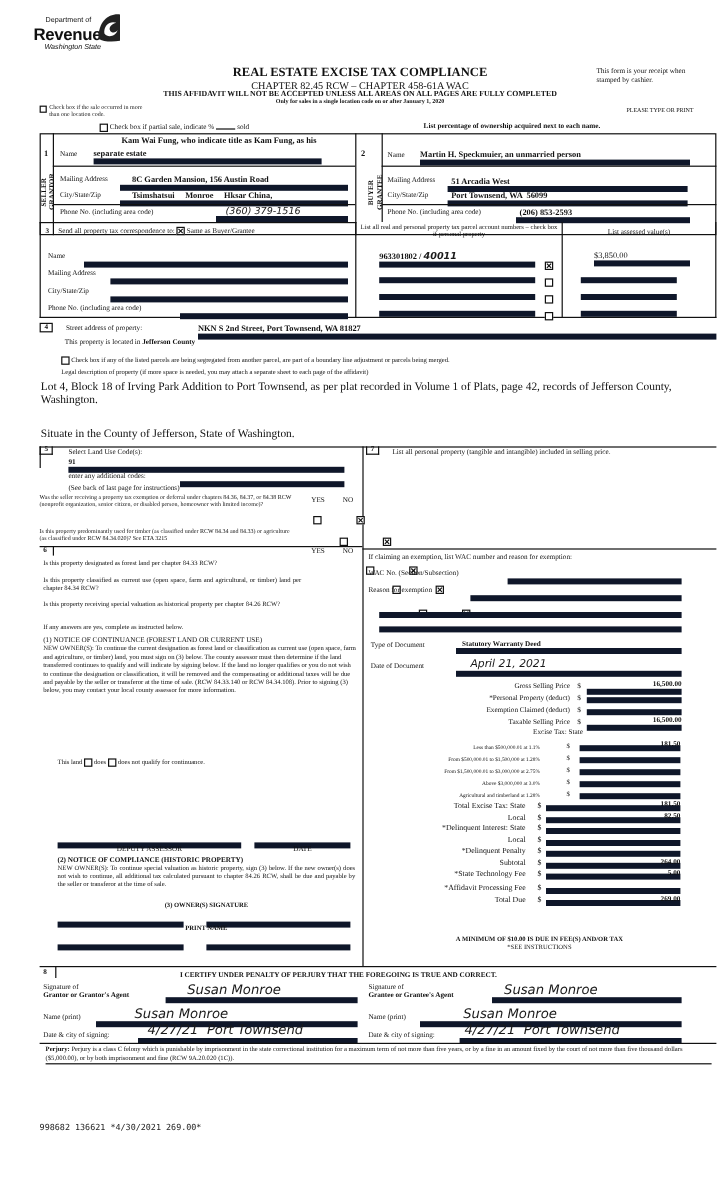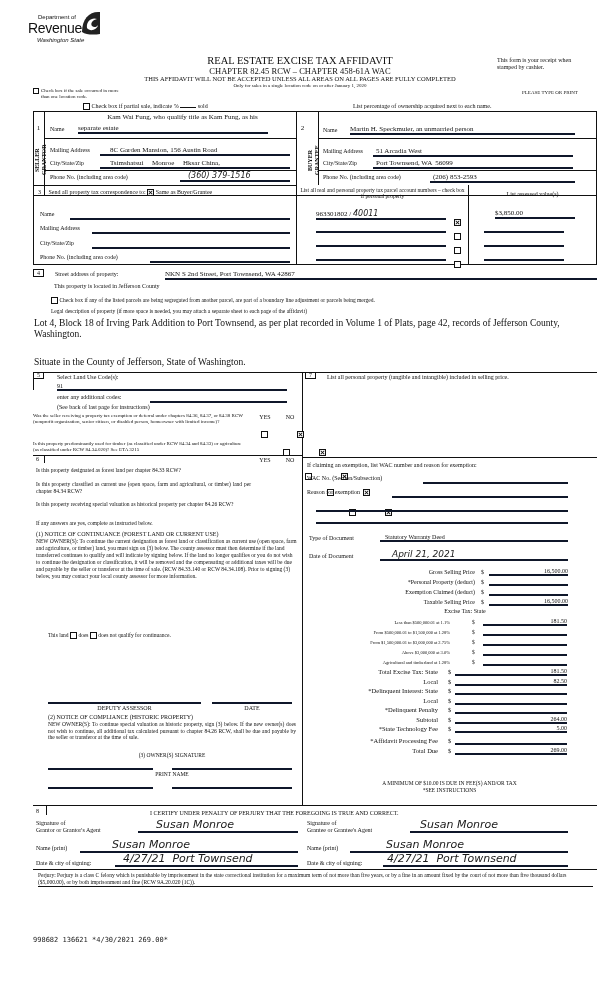--- a/index.html
+++ b/index.html
@@ -1,20 +1,20 @@
 <!DOCTYPE html>
 <html><head>
 <meta charset="utf-8">
 <style>
   * { box-sizing: border-box; margin: 0; padding: 0; }
   html, body { width: 600px; height: 992px; background: #fff; overflow: hidden; }
   body { font-family: "Liberation Serif", serif; color: #111; position: relative; }
   .abs { position: absolute; }
-  .b { font-weight: normal; }
-  .u { border-bottom: 2px solid #0f172a; }
+  .b { font-weight: bold; }
+  .u { border-bottom: 5px solid #0f172a; }
   .t5 { font-size: 5px; }
   .t55 { font-size: 5.5px; }
   .t6 { font-size: 6px; }
   .t65 { font-size: 6.5px; }
   .t7 { font-size: 7px; }
   .t8 { font-size: 8px; }
   .t9 { font-size: 9px; }
   .chk { display:inline-block; width:7px; height:7px; border:1px solid #111; vertical-align:middle; position:relative; background:#fff; }
   .chk.x::before, .chk.x::after { content:""; position:absolute; left:0; top:2px; width:5px; height:1px; background:#111; }
   .chk.x::before { transform: rotate(45deg); }
@@ -38,21 +38,21 @@
   <div class="abs t6" style="left:10px; top:4px; font-family:'Liberation Sans',sans-serif;">Department of</div>
   <div class="abs b" style="left:0; top:10px; font-size:14px; font-family:'Liberation Sans',sans-serif; letter-spacing:-0.3px;">Revenue</div>
   <div class="abs t6" style="left:9px; top:27px; font-style:italic; font-family:'Liberation Sans',sans-serif;">Washington State</div>
   <svg class="abs" style="left:52px; top:0;" width="22" height="26" viewBox="0 0 22 26">
     <path d="M2 22 C2 8, 10 1, 20 2 L20 24 C14 25, 6 25, 2 22 Z" fill="#222"></path>
     <path d="M7 18 C6 11, 12 7, 17 9 C13 10, 10 13, 12 16 C14 18, 17 17, 18 15 C17 20, 10 22, 7 18 Z" fill="#fff"></path>
   </svg>
 </div>
 
 
-<div class="abs b center" style="left:150px; width:300px; top:55px; font-size:10.5px;">REAL ESTATE EXCISE TAX AFFIDAVIT</div>
+<div class="abs b center" style="left:150px; width:300px; top:55px; font-size:10.5px;">REAL ESTATE EXCISE TAX COMPLIANCE</div>
 <div class="abs center" style="left:150px; width:300px; top:66px; font-size:8.5px;">CHAPTER 82.45 RCW – CHAPTER 458-61A WAC</div>
 <div class="abs b center t65" style="left:80px; width:440px; top:75px;">THIS AFFIDAVIT WILL NOT BE ACCEPTED UNLESS ALL AREAS ON ALL PAGES ARE FULLY COMPLETED</div>
 <div class="abs b center t5" style="left:150px; width:300px; top:83px;">Only for sales in a single location code on or after January 1, 2020</div>
 <div class="abs t6" style="left:497px; width:90px; top:57px; line-height:7px;">This form is your receipt when stamped by cashier.</div>
 <div class="abs t5" style="left:522px; top:90px;">PLEASE TYPE OR PRINT</div>
 
 <div class="abs t5" style="left:33px; top:88px; width:90px; line-height:5.5px;">
   <span class="chk" style="width:6px;height:6px; position:absolute; left:0; top:0;"></span>
   <span style="display:block; padding-left:8px;">Check box if the sale occurred in more than one location code.</span>
 </div>
@@ -65,21 +65,21 @@
 <div class="abs t6 b" style="left:353px; top:103px;">List percentage of ownership acquired next to each name.</div>
 
 
 <div class="abs box" style="left:33px; top:111px; width:564px; height:85px;"></div>
 <div class="vline" style="left:296px; top:111px; height:85px;"></div>
 
 
 <div class="abs t7 b center" style="left:33px; top:124px; width:11px;">1</div>
 <div class="vline" style="left:44px; top:111px; height:85px;"></div>
 <div class="abs vert" style="left:34px; top:141px; width:10px; height:38px;">SELLER GRANTOR</div>
-<div class="abs b t7 center" style="left:70px; top:113px; width:225px;">Kam Wai Fung, who qualify title as Kam Fung, as his</div>
+<div class="abs b t7 center" style="left:70px; top:113px; width:225px;">Kam Wai Fung, who indicate title as Kam Fung, as his</div>
 <div class="abs t6" style="left:50px; top:126px;">Name</div>
 <div class="abs b t7 u" style="left:78px; top:124px; width:190px;"><span>separate estate</span></div>
 <div class="hline" style="left:44px; top:138px; width:252px;"></div>
 <div class="abs t6" style="left:50px; top:147px;">Mailing Address</div>
 <div class="abs b t7 u" style="left:100px; top:146px; width:190px; padding-left:10px;"><span>8C Garden Mansion, 156 Austin Road</span></div>
 <div class="abs t6" style="left:50px; top:160px;">City/State/Zip</div>
 <div class="abs b t7 u" style="left:100px; top:159px; width:190px; padding-left:10px; white-space:pre;"><span>Tsimshatsui     Monroe     Hksar China,</span></div>
 <div class="hline" style="left:44px; top:170px; width:252px;"></div>
 <div class="abs t6" style="left:50px; top:174px;">Phone No. (including area code)</div>
 <div class="abs hand t8 u" style="left:180px; top:171px; width:110px; padding-left:8px;"><span>(360) 379-1516</span></div>
@@ -140,21 +140,21 @@
 </div>
 <div class="abs" style="left:316px; top:251px; width:275px;">
   <span class="abs u" style="left:0; top:8px; width:130px; height:1px;"></span>
   <span class="chk abs" style="left:138px; top:3px;"></span>
   <span class="abs u" style="left:168px; top:8px; width:80px; height:1px;"></span>
 </div>
 
 
 <div class="abs numbox b" style="left:33px; top:269px;">4</div>
 <div class="abs t6" style="left:55px; top:271px;">Street address of property:</div>
-<div class="abs b t7 u" style="left:165px; top:270px; width:432px;"><span>NKN S 2nd Street, Port Townsend, WA  42867</span></div>
+<div class="abs b t7 u" style="left:165px; top:270px; width:432px;"><span>NKN S 2nd Street, Port Townsend, WA  81827</span></div>
 <div class="abs t6" style="left:54px; top:283px;">
   <span>This property is located in</span>
   <span class="b">Jefferson County</span>
 </div>
 <div class="abs t55" style="left:51px; top:297px;">
   <span class="chk"></span>
   <span>Check box if any of the listed parcels are being segregated from another parcel, are part of a boundary line adjustment or parcels being merged.</span>
 </div>
 <div class="abs t55" style="left:51px; top:308px;">Legal description of property (if more space is needed, you may attach a separate sheet to each page of the affidavit)</div>
 <div class="abs" style="left:34px; top:318px; width:555px; font-size:9.5px; line-height:11px;">Lot 4, Block 18 of Irving Park Addition to Port Townsend, as per plat recorded in Volume 1 of Plats, page 42, records of Jefferson County, Washington.</div>

